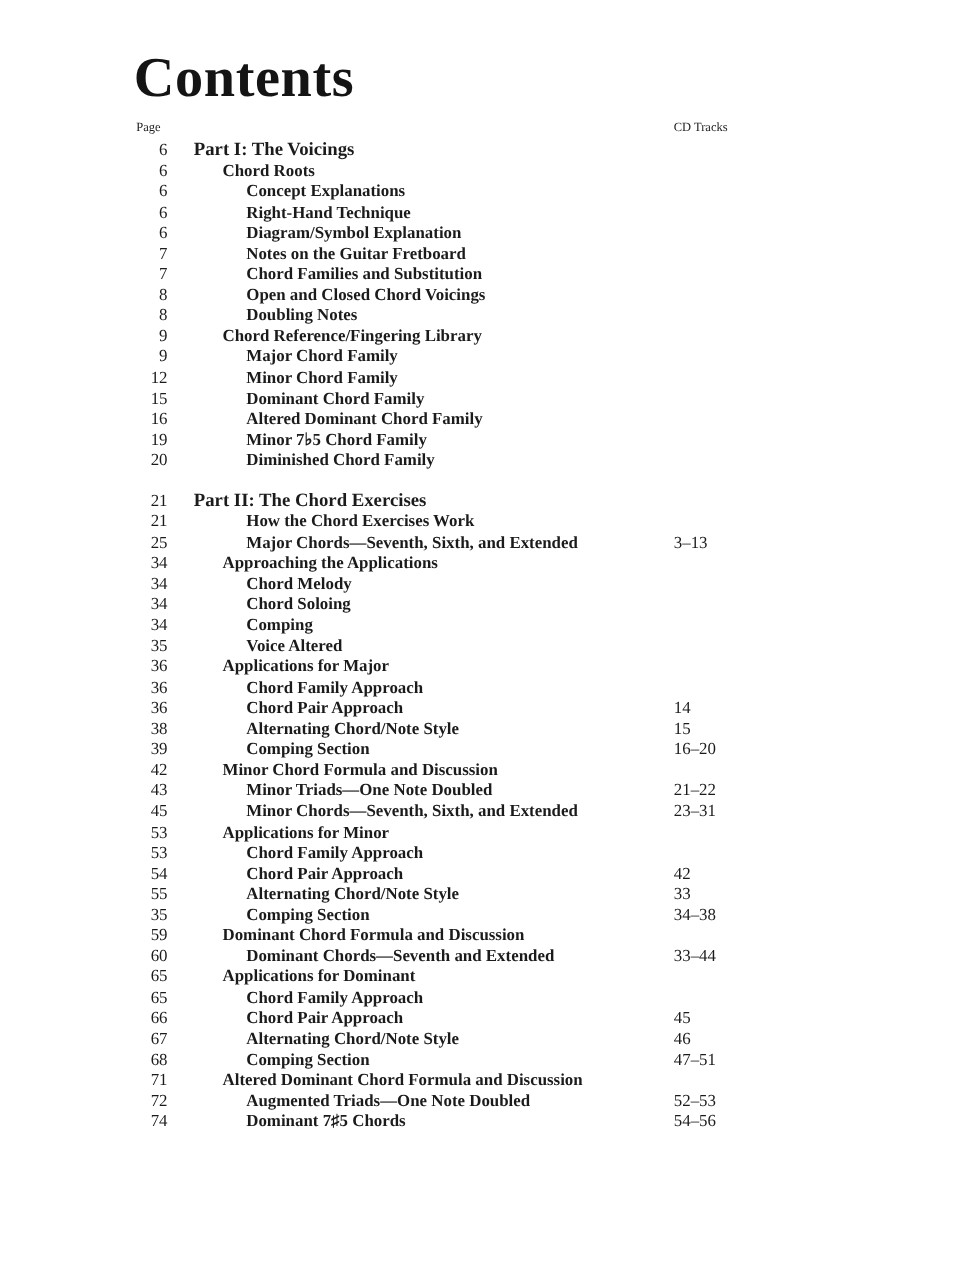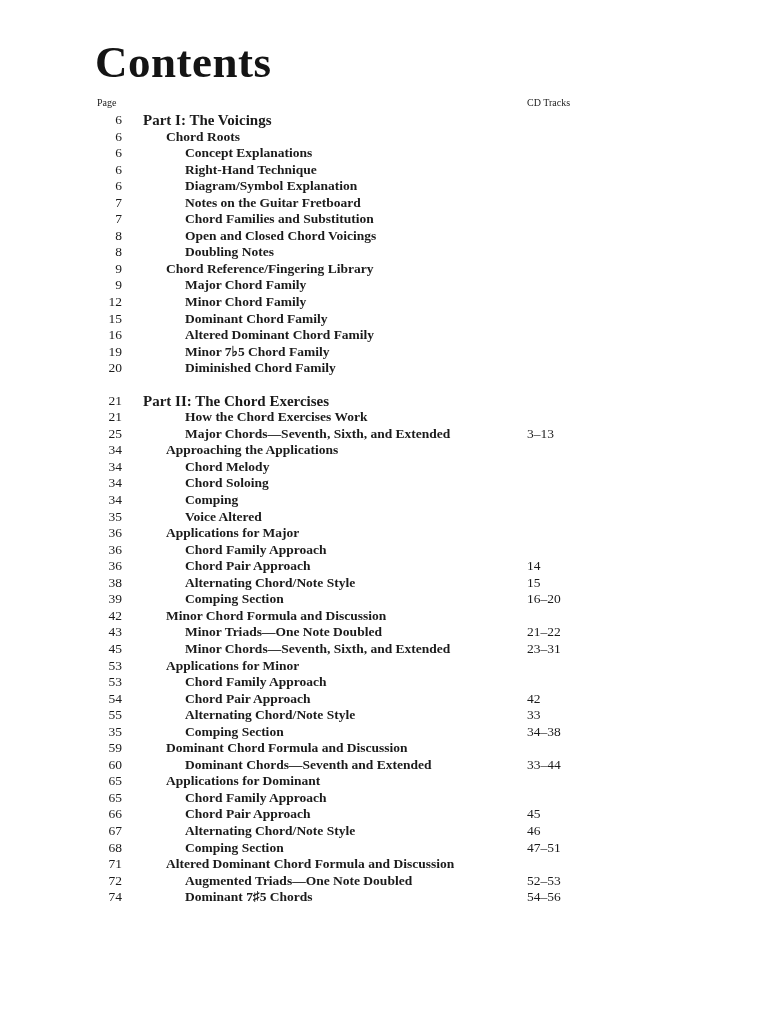--- a/index.html
+++ b/index.html
@@ -4,20 +4,21 @@
 <style>
   html, body { margin: 0; padding: 0; background: #ffffff; }
   .page {
     position: relative;
     width: 730px;
     height: 1024px;
     background: #ffffff;
     font-family: "Liberation Serif", serif;
     color: #1b1b1b;
     overflow: hidden;
+    margin-left: 12px;
   }
   .title {
     position: absolute;
     left: 95px;
     top: 36px;
     margin: 0;
     font-size: 45px;
     font-weight: bold;
     letter-spacing: 0.5px;
     color: #141414;

